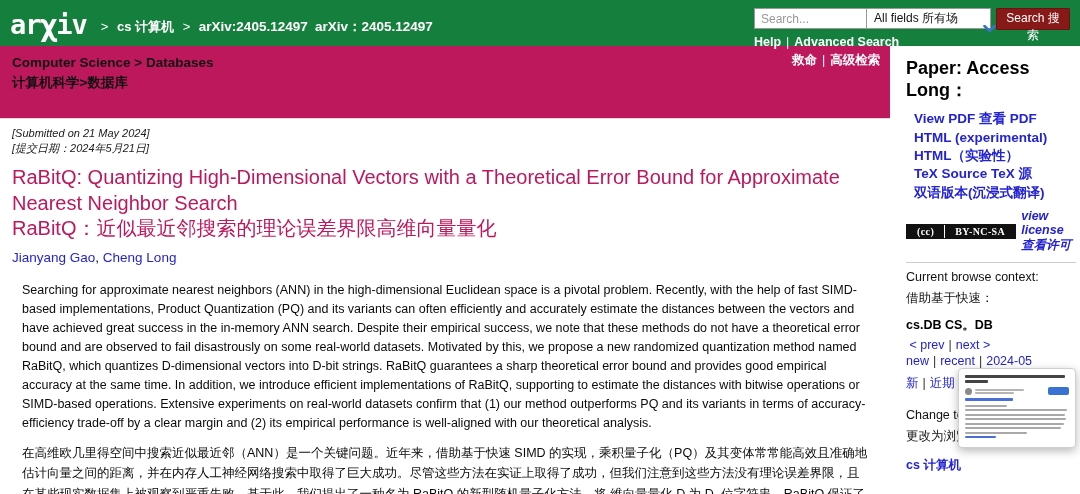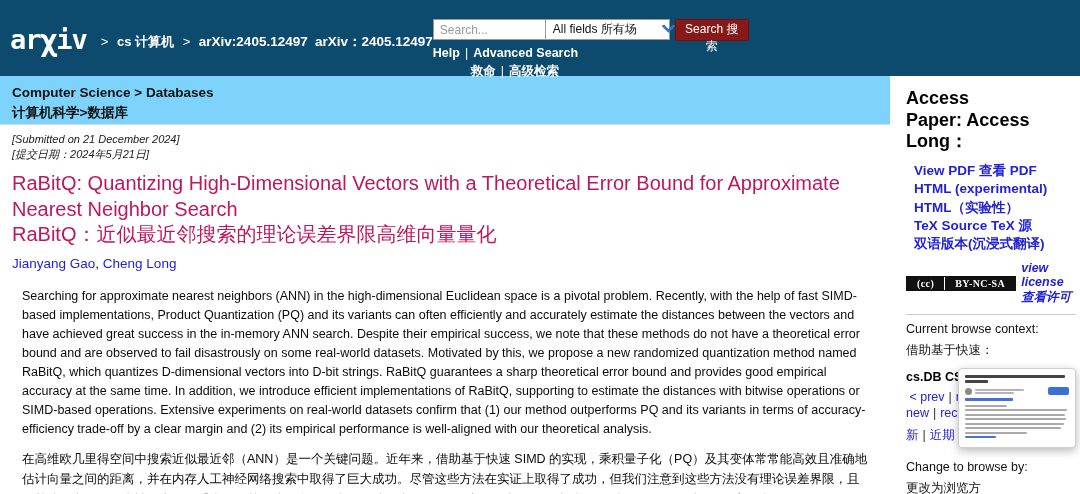--- a/index.html
+++ b/index.html
@@ -5,47 +5,47 @@
   * { box-sizing: border-box; }
   html,body { margin:0; padding:0; }
   body {
     width:1080px; height:494px; overflow:hidden; position:relative;
     background:#fff; font-family:"Liberation Sans","DejaVu Sans",sans-serif;
     color:#111;
   }
   a { cursor:pointer; }
 
   
-  .banner { height:76px; background:#0c4a6e; display:flex; color:#fff; }
+  .banner { height:46px; background:#15803d; display:flex; justify-content:space-between; color:#fff; }
   .banner-left { display:flex; align-items:center; padding-left:10px; }
   .logo { color:#fff; text-decoration:none; font-family:"DejaVu Sans Mono",monospace; font-weight:bold; font-size:27px; line-height:1; letter-spacing:-1px; display:flex; align-items:baseline; }
   .logo .chi { font-size:31px; margin:0 -1px; position:relative; top:2px; }
   .crumbs { font-size:13px; margin-left:9px; margin-top:8px; font-weight:600; white-space:nowrap; }
   .crumbs .sep { margin:0 5px; font-weight:400; }
   .crumbs .pid { font-weight:bold; font-size:13.5px; }
   .crumbs a { color:#fff; text-decoration:none; }
 
-  .banner-right { width:322px; padding-top:19px; margin-right:4px; position:relative; font-size:12.5px; }
+  .banner-right { width:322px; padding-top:8px; margin-right:4px; position:relative; font-size:12.5px; }
   .search-row { display:flex; align-items:stretch; }
   .search-input { width:113px; height:21px; border:1px solid #999; padding:0 6px; font-size:12px; font-family:inherit; color:#222; }
   .search-input::placeholder { color:#999; }
   .fields-select { width:124px; height:21px; background:#fff; border:1px solid #999; border-left:none; color:#111; display:flex; align-items:center; padding:0 7px; font-size:12px; }
   .search-btn { width:74px; height:22px; margin-left:5px; background:#871919; border:1px solid #6e1111; color:#fff; font-size:12px; font-family:inherit; border-radius:1px; }
   .select-chevron { position:absolute; left:229px; top:25px; }
   .help-row { margin-top:5px; font-weight:bold; }
   .help-row a { color:#fff; text-decoration:none; }
   .help-row .pipe { margin:0 5px; font-weight:400; }
   .help-row.zh { margin-top:3px; margin-left:38px; }
 
   
   .page { display:flex; }
   .leftcol { width:890px; }
   .sidebar { width:190px; padding:4px 4px 0 16px; font-size:12.5px; }
 
-  .subject-band { background:#7dd3fc; border-bottom:1px solid #dcdcdc; padding:7px 12px 0; font-weight:bold; font-size:13.5px; line-height:1.5; }
+  .subject-band { background:#be185d; border-bottom:1px solid #dcdcdc; padding:7px 12px 24px; font-weight:bold; font-size:13.5px; line-height:1.5; }
   .content { padding:7px 12px 0; }
   .dateline { font-size:11px; font-style:italic; line-height:1.45; color:#1a1a1a; }
   .paper-title { font-size:20px; line-height:1.26; margin:8px 0 9px; font-weight:normal; color:#be185d; max-width:872px; }
   .paper-title span { display:block; }
   .authors { font-size:13.5px; margin:0 0 16px; }
   .authors a { color:#2323d3; text-decoration:none; }
   .abstract { font-size:12.5px; line-height:1.52; margin:10px; max-width:874px; color:#0a0a0a; }
   .abstract.zh { line-height:1.64; margin-top:3px; }
 
   
@@ -119,38 +119,37 @@
   </div>
 </header>
 
 <div class="page">
   <main class="leftcol">
     <div class="subject-band">
       <div>Computer Science &gt; Databases</div>
       <div>计算机科学&gt;数据库</div>
     </div>
     <div class="content">
-      <div class="dateline">[Submitted on 21 December 2024]</div>
+      <div class="dateline">[Submitted on 21 May 2024]</div>
       <div class="dateline">[提交日期：2024年5月21日]</div>
       <h1 class="paper-title">
         <span>RaBitQ: Quantizing High-Dimensional Vectors with a Theoretical Error Bound for Approximate Nearest Neighbor Search</span>
         <span>RaBitQ：近似最近邻搜索的理论误差界限高维向量量化</span>
       </h1>
       <div class="authors">
         <a>Jianyang Gao</a><span>, </span><a>Cheng Long</a>
       </div>
       <p class="abstract">Searching for approximate nearest neighbors (ANN) in the high-dimensional Euclidean space is a pivotal problem. Recently, with the help of fast SIMD-based implementations, Product Quantization (PQ) and its variants can often efficiently and accurately estimate the distances between the vectors and have achieved great success in the in-memory ANN search. Despite their empirical success, we note that these methods do not have a theoretical error bound and are observed to fail disastrously on some real-world datasets. Motivated by this, we propose a new randomized quantization method named RaBitQ, which quantizes D-dimensional vectors into D-bit strings. RaBitQ guarantees a sharp theoretical error bound and provides good empirical accuracy at the same time. In addition, we introduce efficient implementations of RaBitQ, supporting to estimate the distances with bitwise operations or SIMD-based operations. Extensive experiments on real-world datasets confirm that (1) our method outperforms PQ and its variants in terms of accuracy-efficiency trade-off by a clear margin and (2) its empirical performance is well-aligned with our theoretical analysis.</p>
       <p class="abstract zh">在高维欧几里得空间中搜索近似最近邻（ANN）是一个关键问题。近年来，借助基于快速 SIMD 的实现，乘积量子化（PQ）及其变体常常能高效且准确地估计向量之间的距离，并在内存人工神经网络搜索中取得了巨大成功。尽管这些方法在实证上取得了成功，但我们注意到这些方法没有理论误差界限，且在某些现实数据集上被观察到严重失败。基于此，我们提出了一种名为 RaBitQ 的新型随机量子化方法，将 维向量量化 D 为 D -位字符串。RaBitQ 保证了清晰的理论误差界限，同时提供了良好的经验精度。此外，我们还引入了 RaBitQ 的高效实现，支持通过按位运算或基于 SIMD 的运算来估算距离。在现实世界数据集上的大量实验证实：（1）我们的方法在准确性与效率权衡方面明显优于 PQ 及其变体，（2）其实证表现与我们的理论分析高度契合。</p>
 
     </div>
   </main>
 
   <aside class="sidebar">
     <div class="access-h">
-      <span>Access</span>
       <span>Paper:  Access</span>
       <span>Long：</span>
     </div>
     <div class="access-links">
       <a>View PDF  查看 PDF</a>
       <a>HTML (experimental)  HTML（实验性）</a>
       <a>TeX Source   TeX 源</a>
       <a>双语版本(沉浸式翻译)</a>
     </div>
     <div class="license-row">

